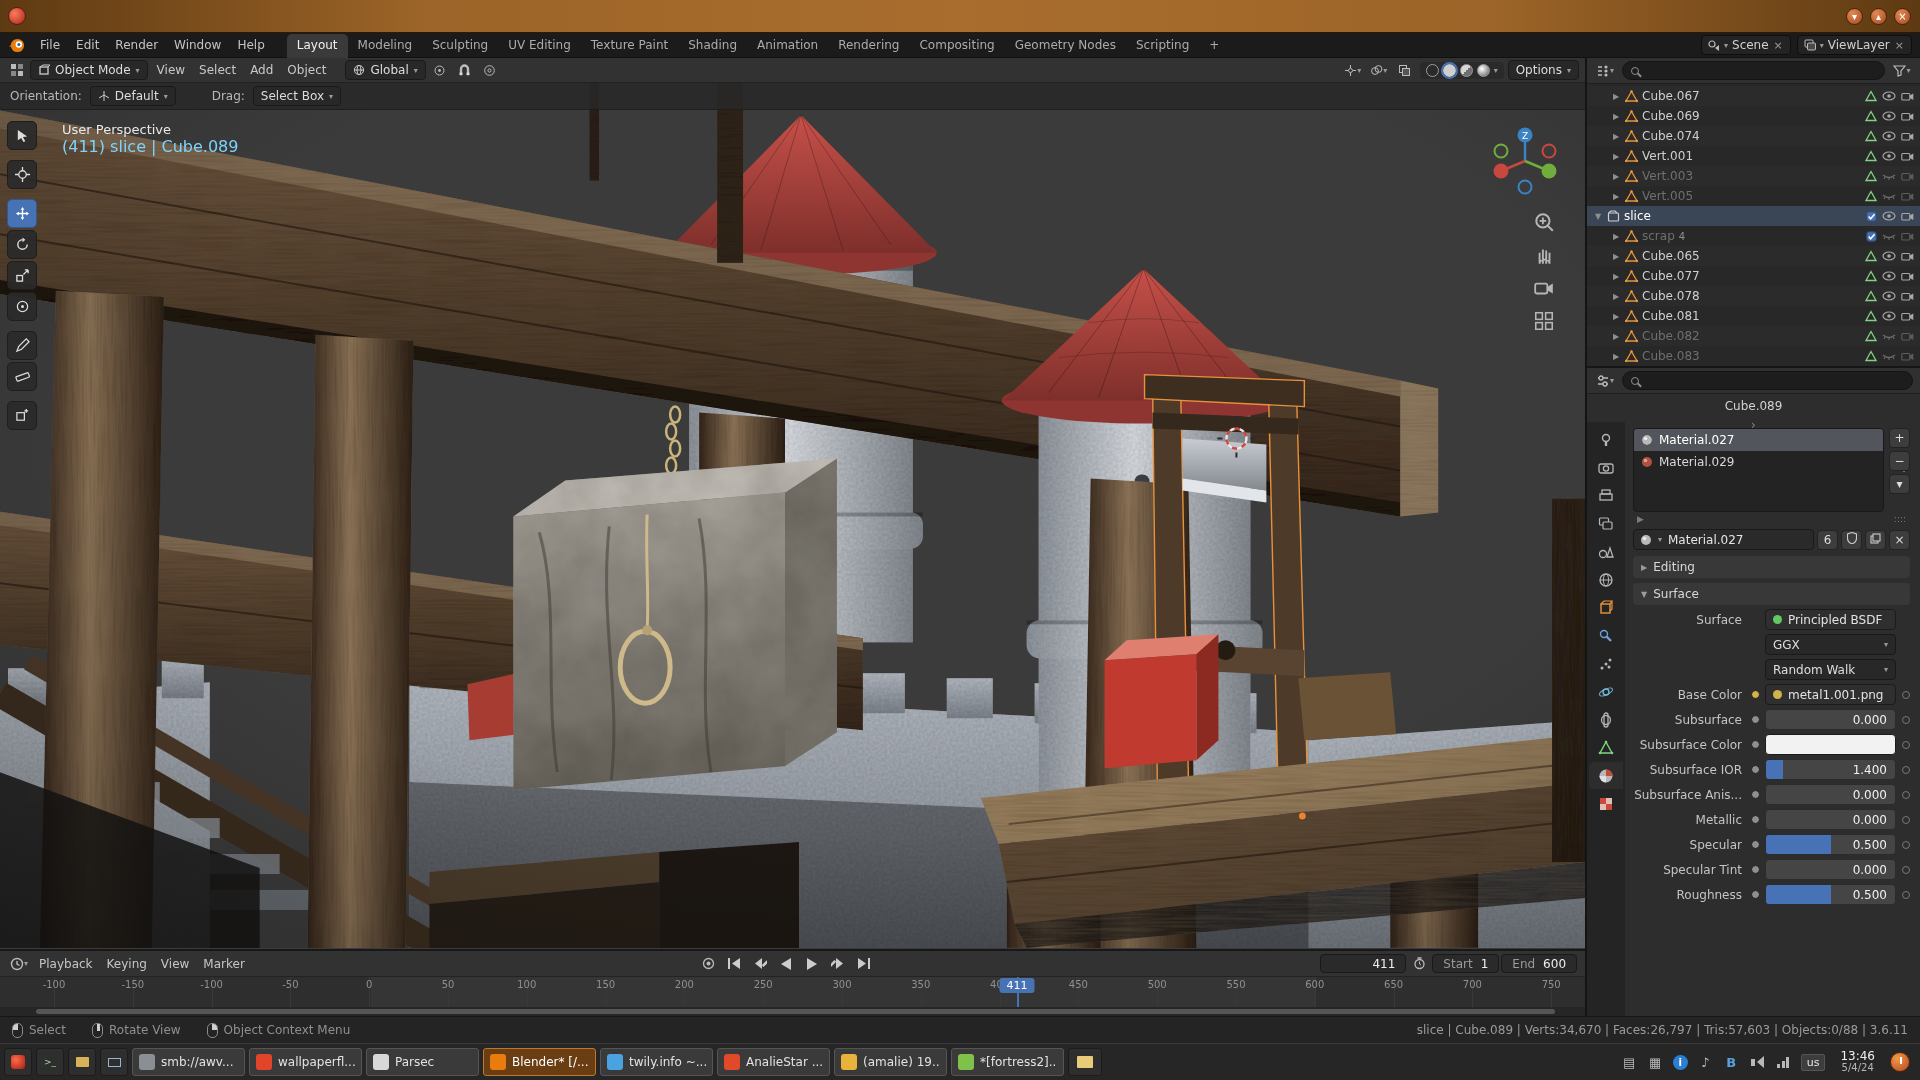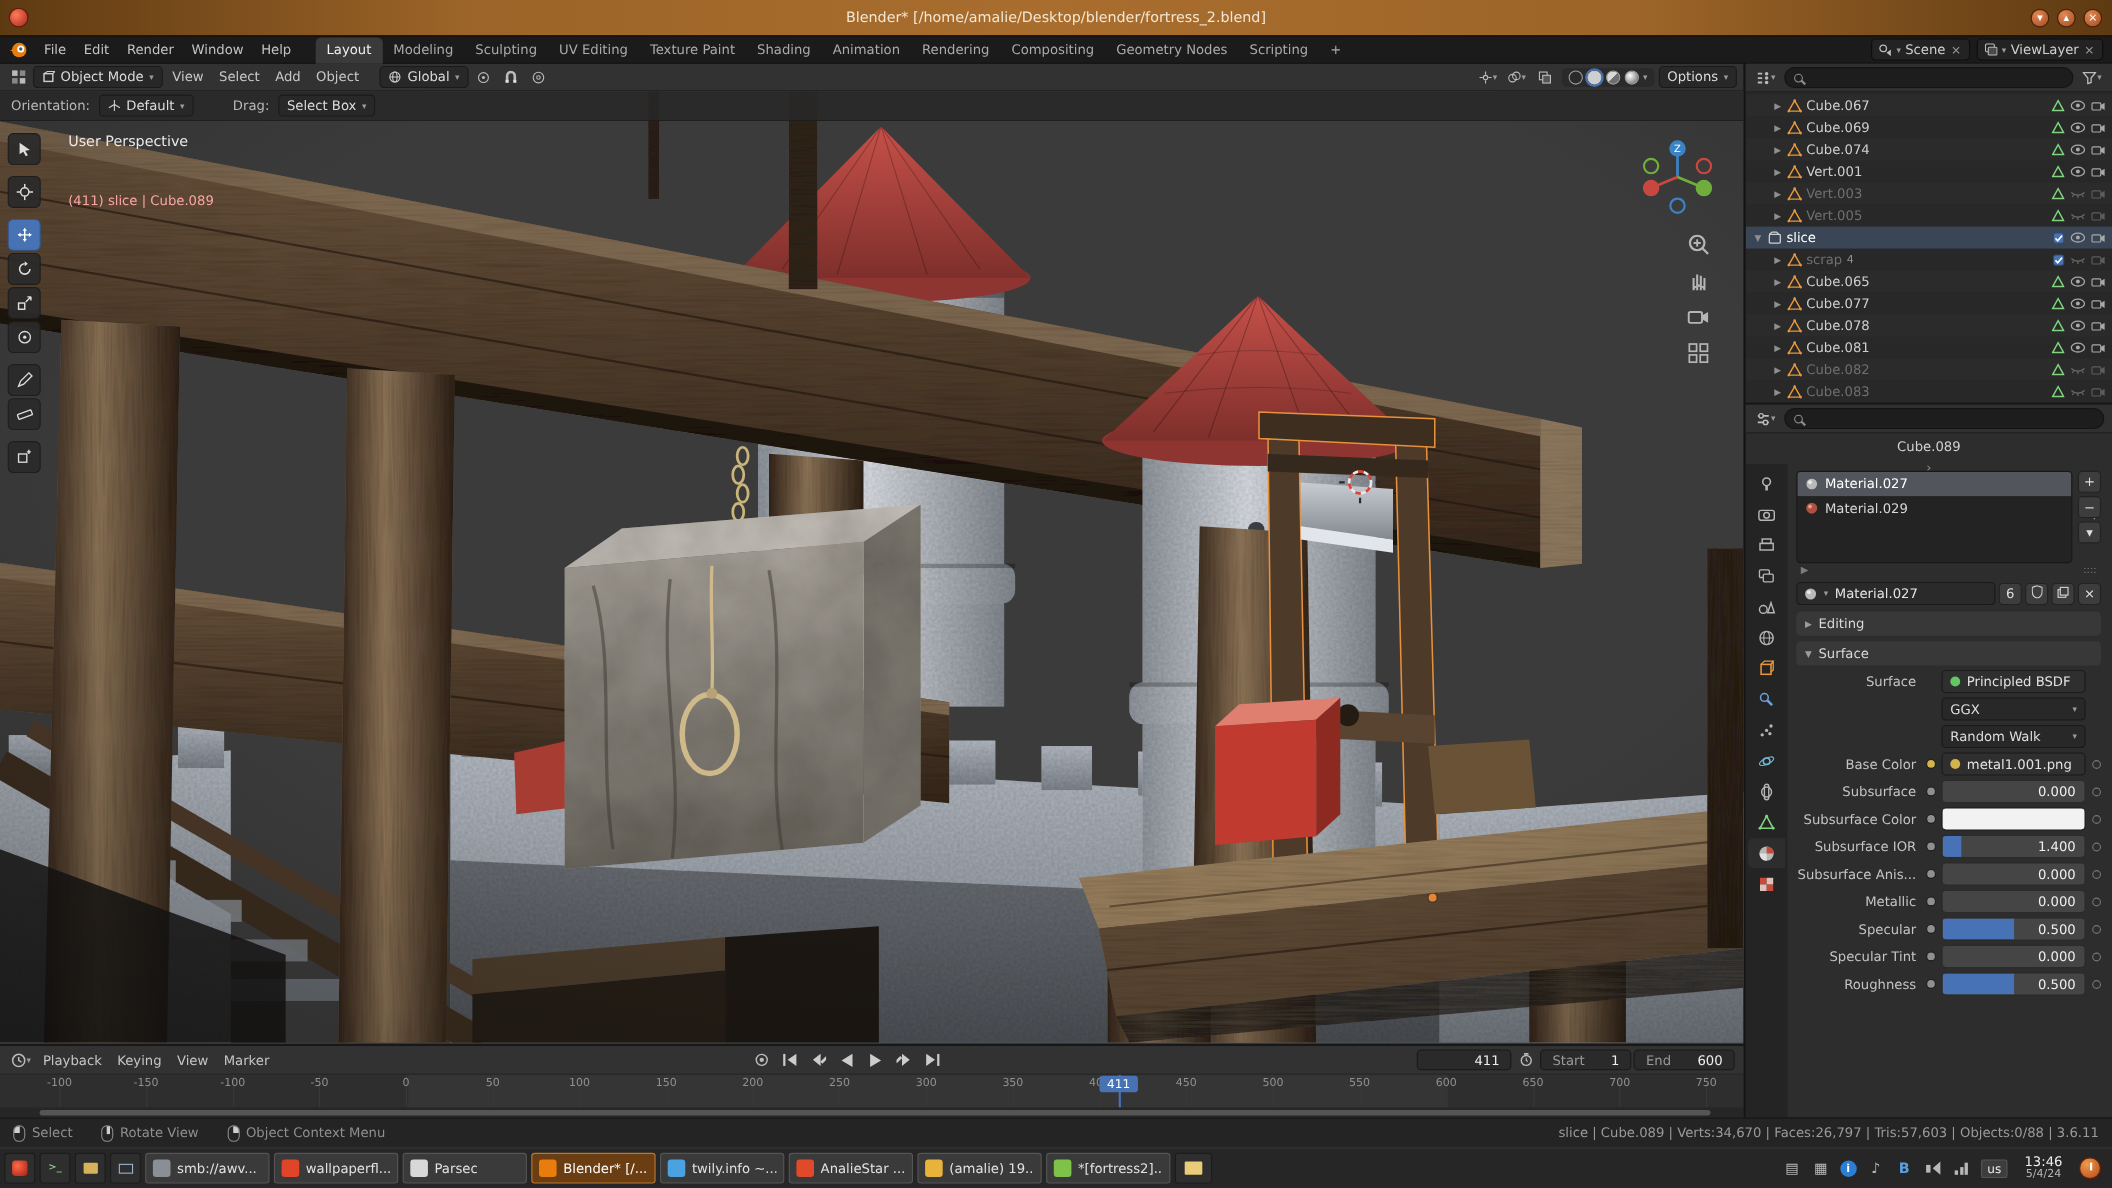--- a/index.html
+++ b/index.html
@@ -56,34 +56,34 @@
   #orientation-bar { position:absolute; left:0; right:0; top:0; height:27px; background:rgba(40,40,40,.85);
     display:flex; align-items:center; gap:8px; padding:0 10px; border-bottom:1px solid rgba(0,0,0,.25); }
   .ob-label { color:#b9b9b9; }
   #toolbar { position:absolute; left:7px; top:38px; display:flex; flex-direction:column; gap:2px; }
   .tool-btn { width:30px;height:29px; background:rgba(42,42,42,.92); border:1px solid #1e1e1e; border-radius:5px;
     display:flex; align-items:center; justify-content:center; }
   .tool-btn.active { background:#4772b3; border-color:#35578a; }
   .tool-gap { height:6px; }
   #view-overlay { position:absolute; left:62px; top:38px; line-height:17px; pointer-events:none; }
   #view-overlay .l1 { color:#e9e9e9; font-size:13px; }
-  #view-overlay .l2 { color:#fca5a5; font-size:12px;margin-top:36px; }
+  #view-overlay .l2 { color:#7dd3fc; font-size:16px; }
   #gizmo { position:absolute; right:18px; top:36px; width:84px; height:84px; }
   #nav-icons { position:absolute; right:30px; top:128px; display:flex; flex-direction:column; gap:11px; align-items:center; }
   .nav-ic { width:22px; height:22px; opacity:.85; }
 
   
   #timeline { flex:0 0 67px; background:#2c2c2c; border-top:2px solid #181818; display:flex; flex-direction:column; }
   #tl-header { height:26px; display:flex; align-items:center; gap:2px; padding:0 8px; background:#323232; border-bottom:1px solid #232323; }
   .tl-menu { padding:0 7px; color:#c6c6c6; }
   .tl-spacer { flex:1 1 auto; }
   .trans-btn { width:24px;height:19px;display:flex;align-items:center;justify-content:center;border-radius:3px;background:transparent; }
   .tl-field { background:#2a2a2a; border:1px solid #191919; border-radius:4px; color:#eee; padding:1px 10px; height:19px; line-height:16px; }
   .tl-frame { width:86px; text-align:right; }
-  .tl-chip { display:flex; gap:24px; }
+  .tl-chip { display:flex; gap:8px; }
   #tl-ruler { position:relative; flex:1 1 auto; background:#2e2e2e; overflow:hidden; }
   .tick { position:absolute; top:2px; color:#909090; font-size:10px; transform:translateX(-50%); }
   .tickline { position:absolute; top:0; bottom:0; width:1px; background:#393939; }
   .range-in { position:absolute; top:0; bottom:0; background:#353535; }
   #playhead { position:absolute; top:0; bottom:0; width:2px; background:#4772b3; }
   #playhead-chip { position:absolute; top:1px; transform:translateX(-50%); background:#4772b3; color:#fff;
     border-radius:3px; padding:1px 7px; font-size:11px; }
   #tl-scroll { height:9px; background:#262626; position:relative; }
   #tl-scroll .handle { position:absolute; left:36px; right:30px; top:2px; bottom:2px; background:#555; border-radius:3px; }
 
@@ -176,21 +176,20 @@
   .power { width:20px; height:20px; border-radius:50%; background:radial-gradient(circle at 35% 30%,#f09a4a,#b3491c); border:1px solid #5e2408; position:relative; }
   .power::after { content:""; position:absolute; left:9px; top:4px; width:2px; height:7px; background:#fff; }
 </style>
 </head>
 <body>
 
 <div id="app">
 
   <div id="titlebar">
     <div class="tb-appicon"></div>
-    <div class="tb-title">Blender* [/home/amalie/Desktop/blender/fortress_2.blend]</div>
     <div class="tb-controls">
       <div class="tb-btn">▾</div>
       <div class="tb-btn">▴</div>
       <div class="tb-btn">×</div>
     </div>
   </div>
 
   <div id="topbar">
     <svg class="blogo" viewBox="0 0 18 18">
       <circle cx="10" cy="9" r="7" fill="#e87d0d"></circle>

